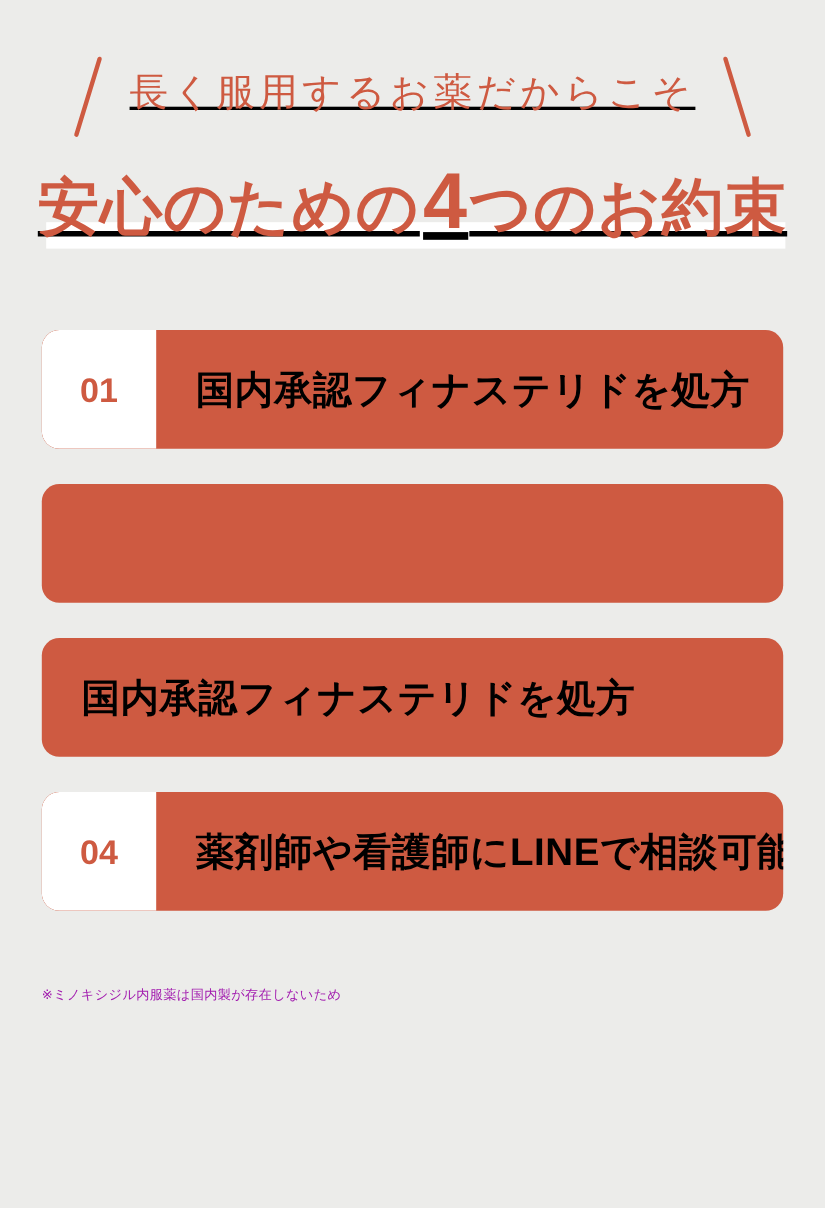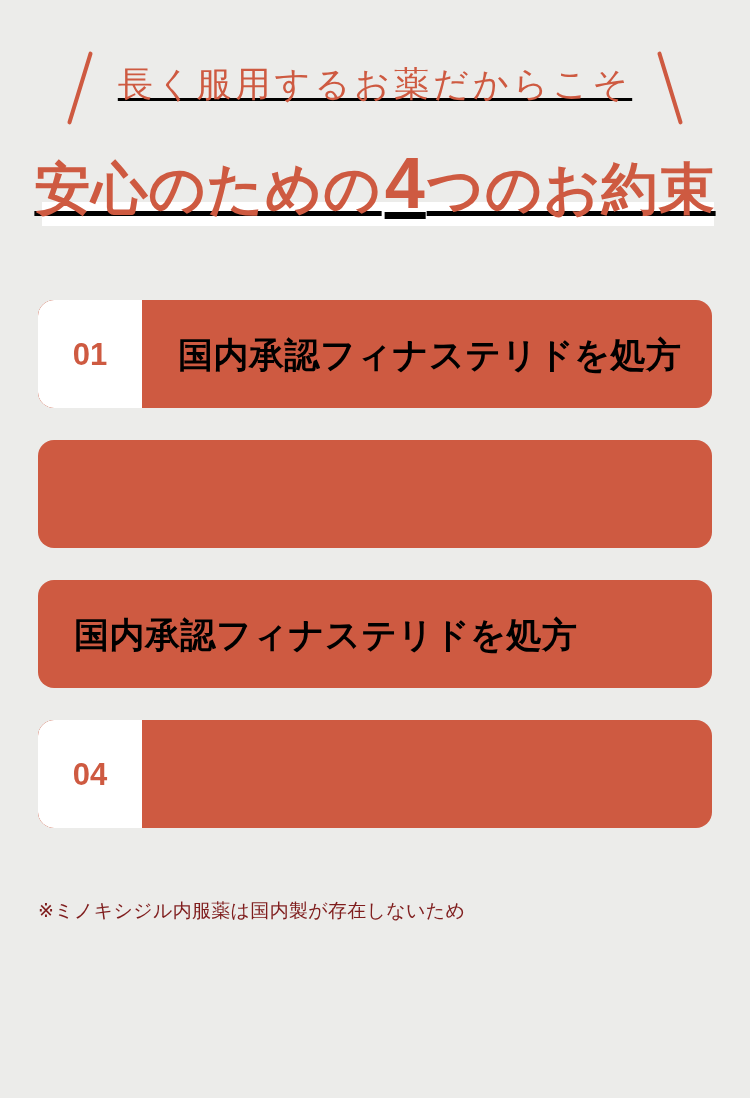--- a/index.html
+++ b/index.html
@@ -142,22 +142,22 @@
     color: #000000;
     letter-spacing: 0.5px;
     line-height: 1;
     white-space: nowrap;
   }
 
   
   .footnote {
     margin-top: 66px;
     padding-left: 38px;
-    color: #7f1d1d;
-    font-size: 19px;
+    color: #a21caf;
+    font-size: 12px;
     line-height: 1.75;
     letter-spacing: 0.3px;
   }
   .footnote div {
     white-space: nowrap;
   }
 </style>
 </head>
 <body>
 
@@ -193,19 +193,20 @@
   </div>
 
   <div class="card">
     <div class="card-label">国内承認フィナステリドを処方</div>
   </div>
 
   <div class="card">
     <div class="card-badge">
       <span class="card-number">04</span>
     </div>
+    <div class="card-label">薬剤師や看護師にLINEで相談可能</div>
   </div>
 
 </div>
 
 <div class="footnote">
   <div>※ミノキシジル内服薬は国内製が存在しないため</div>
 </div>
 
 </body></html>

